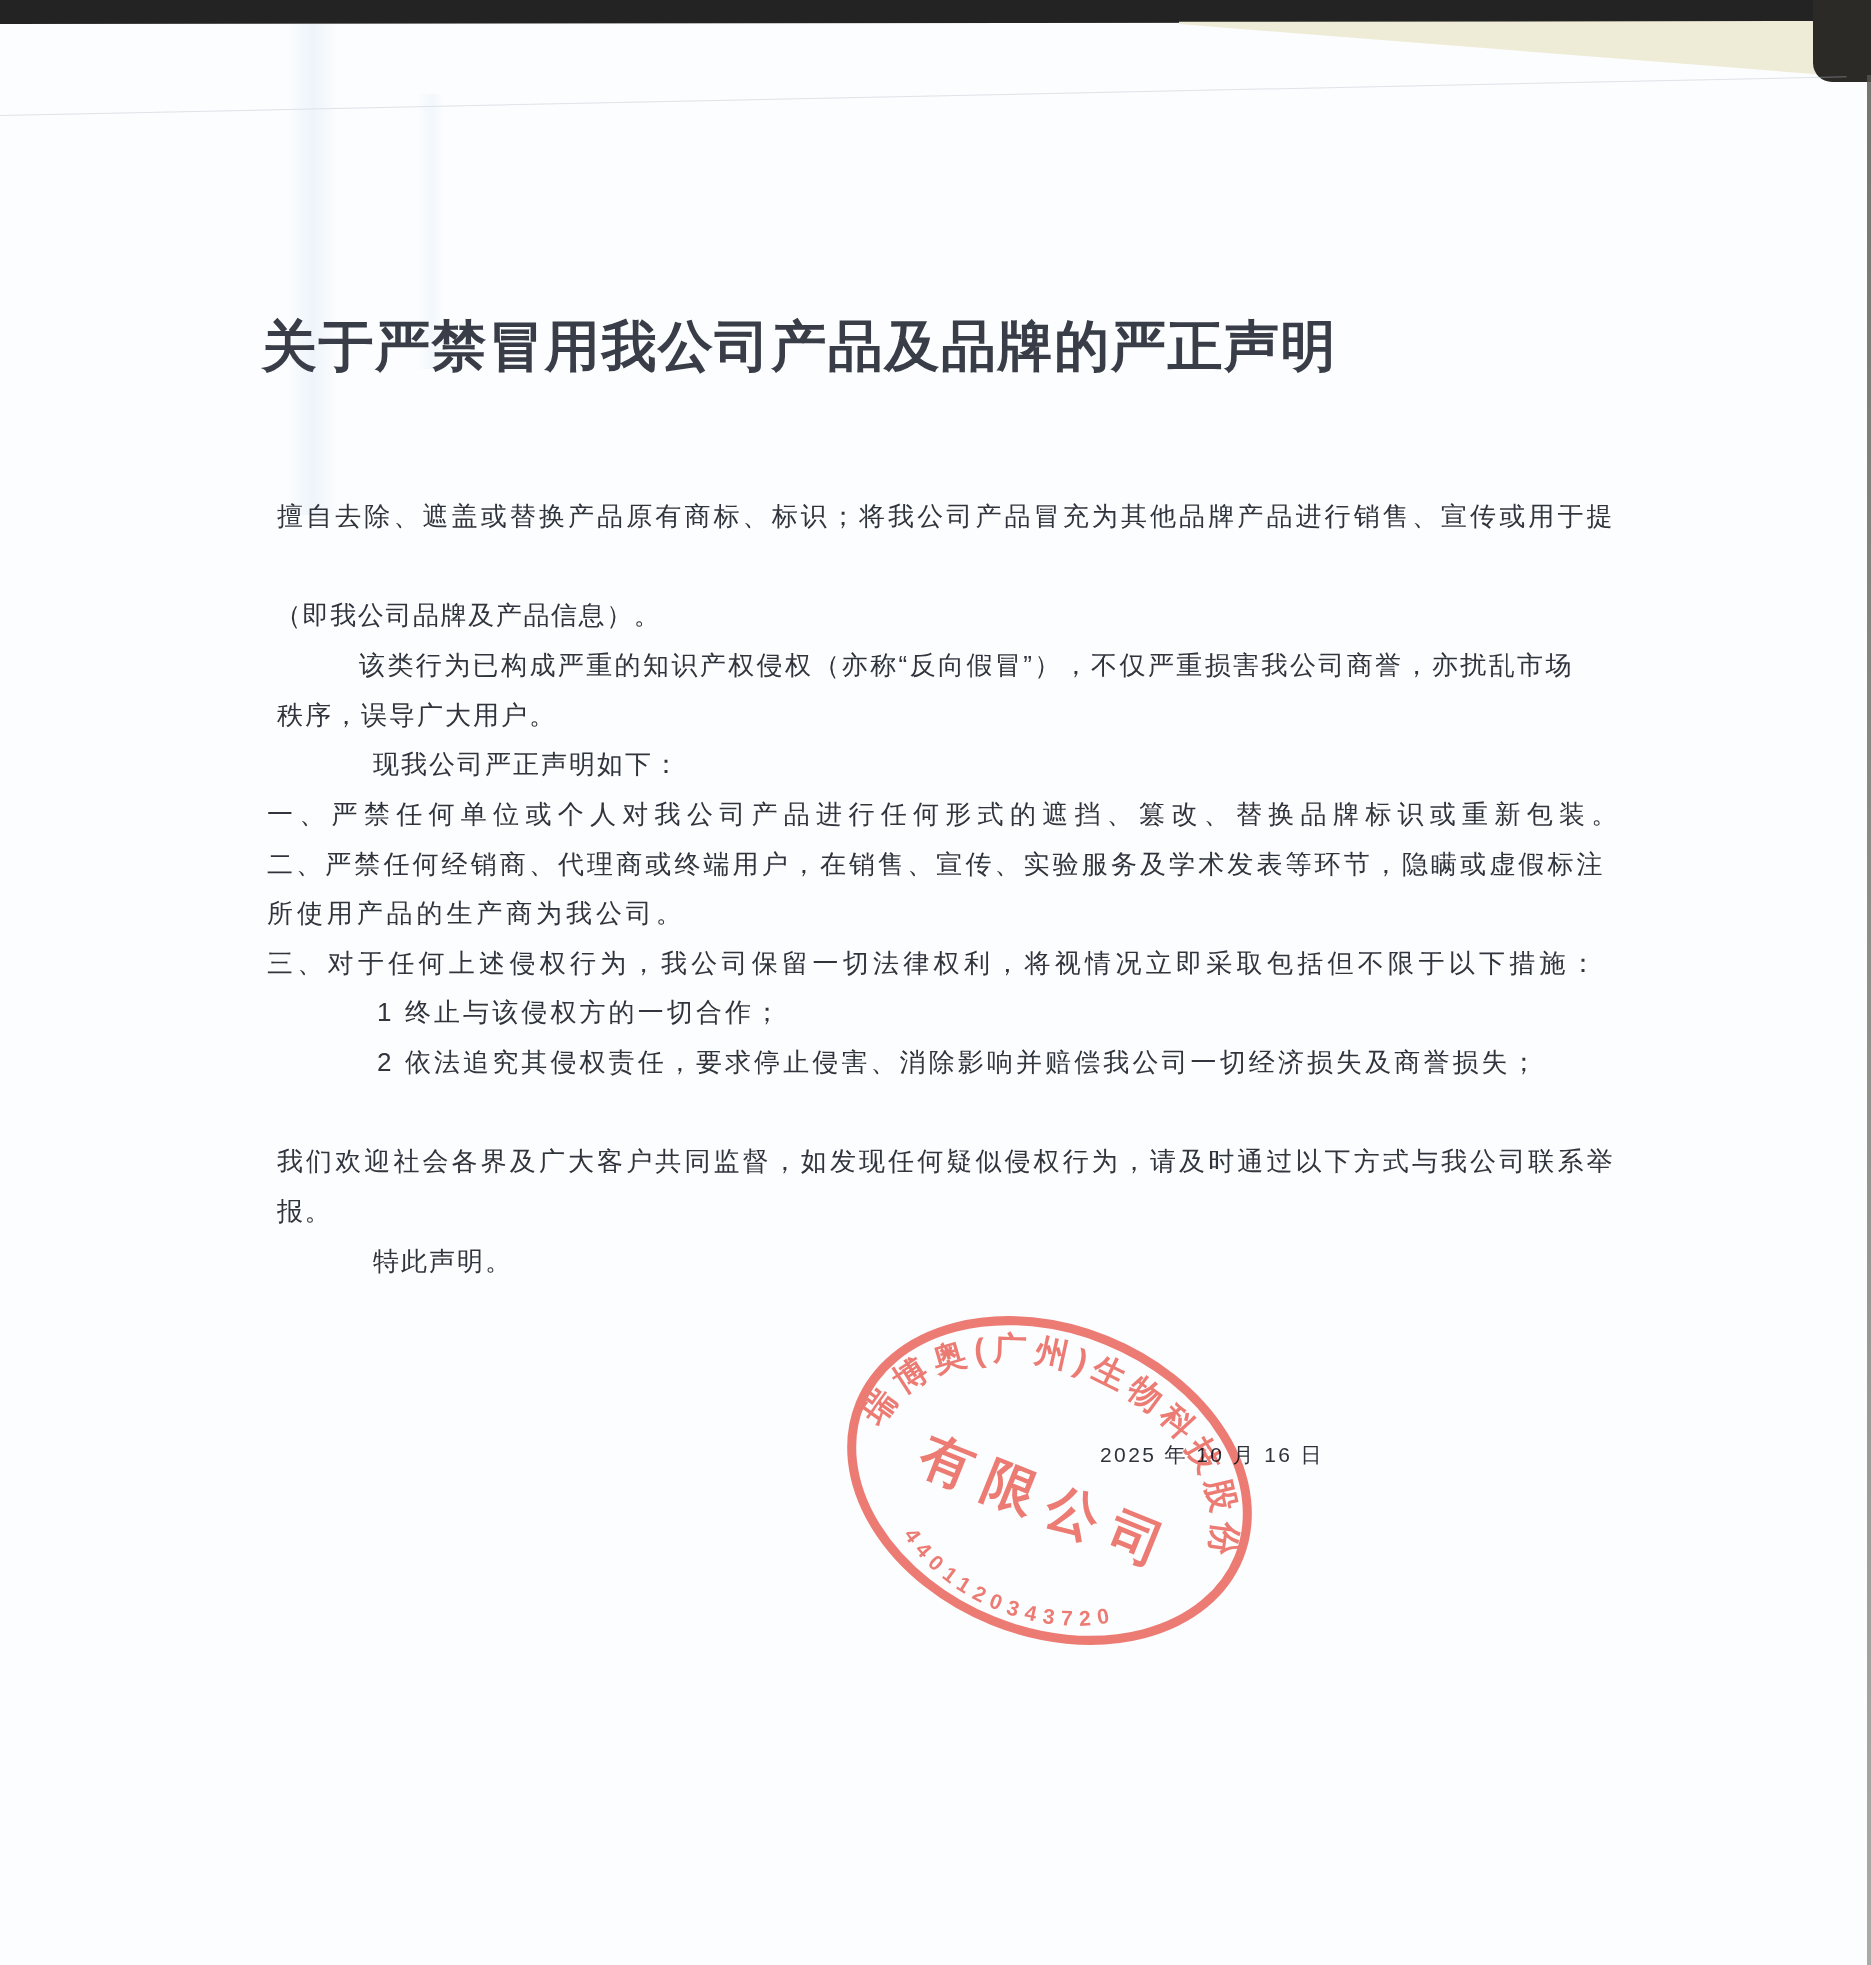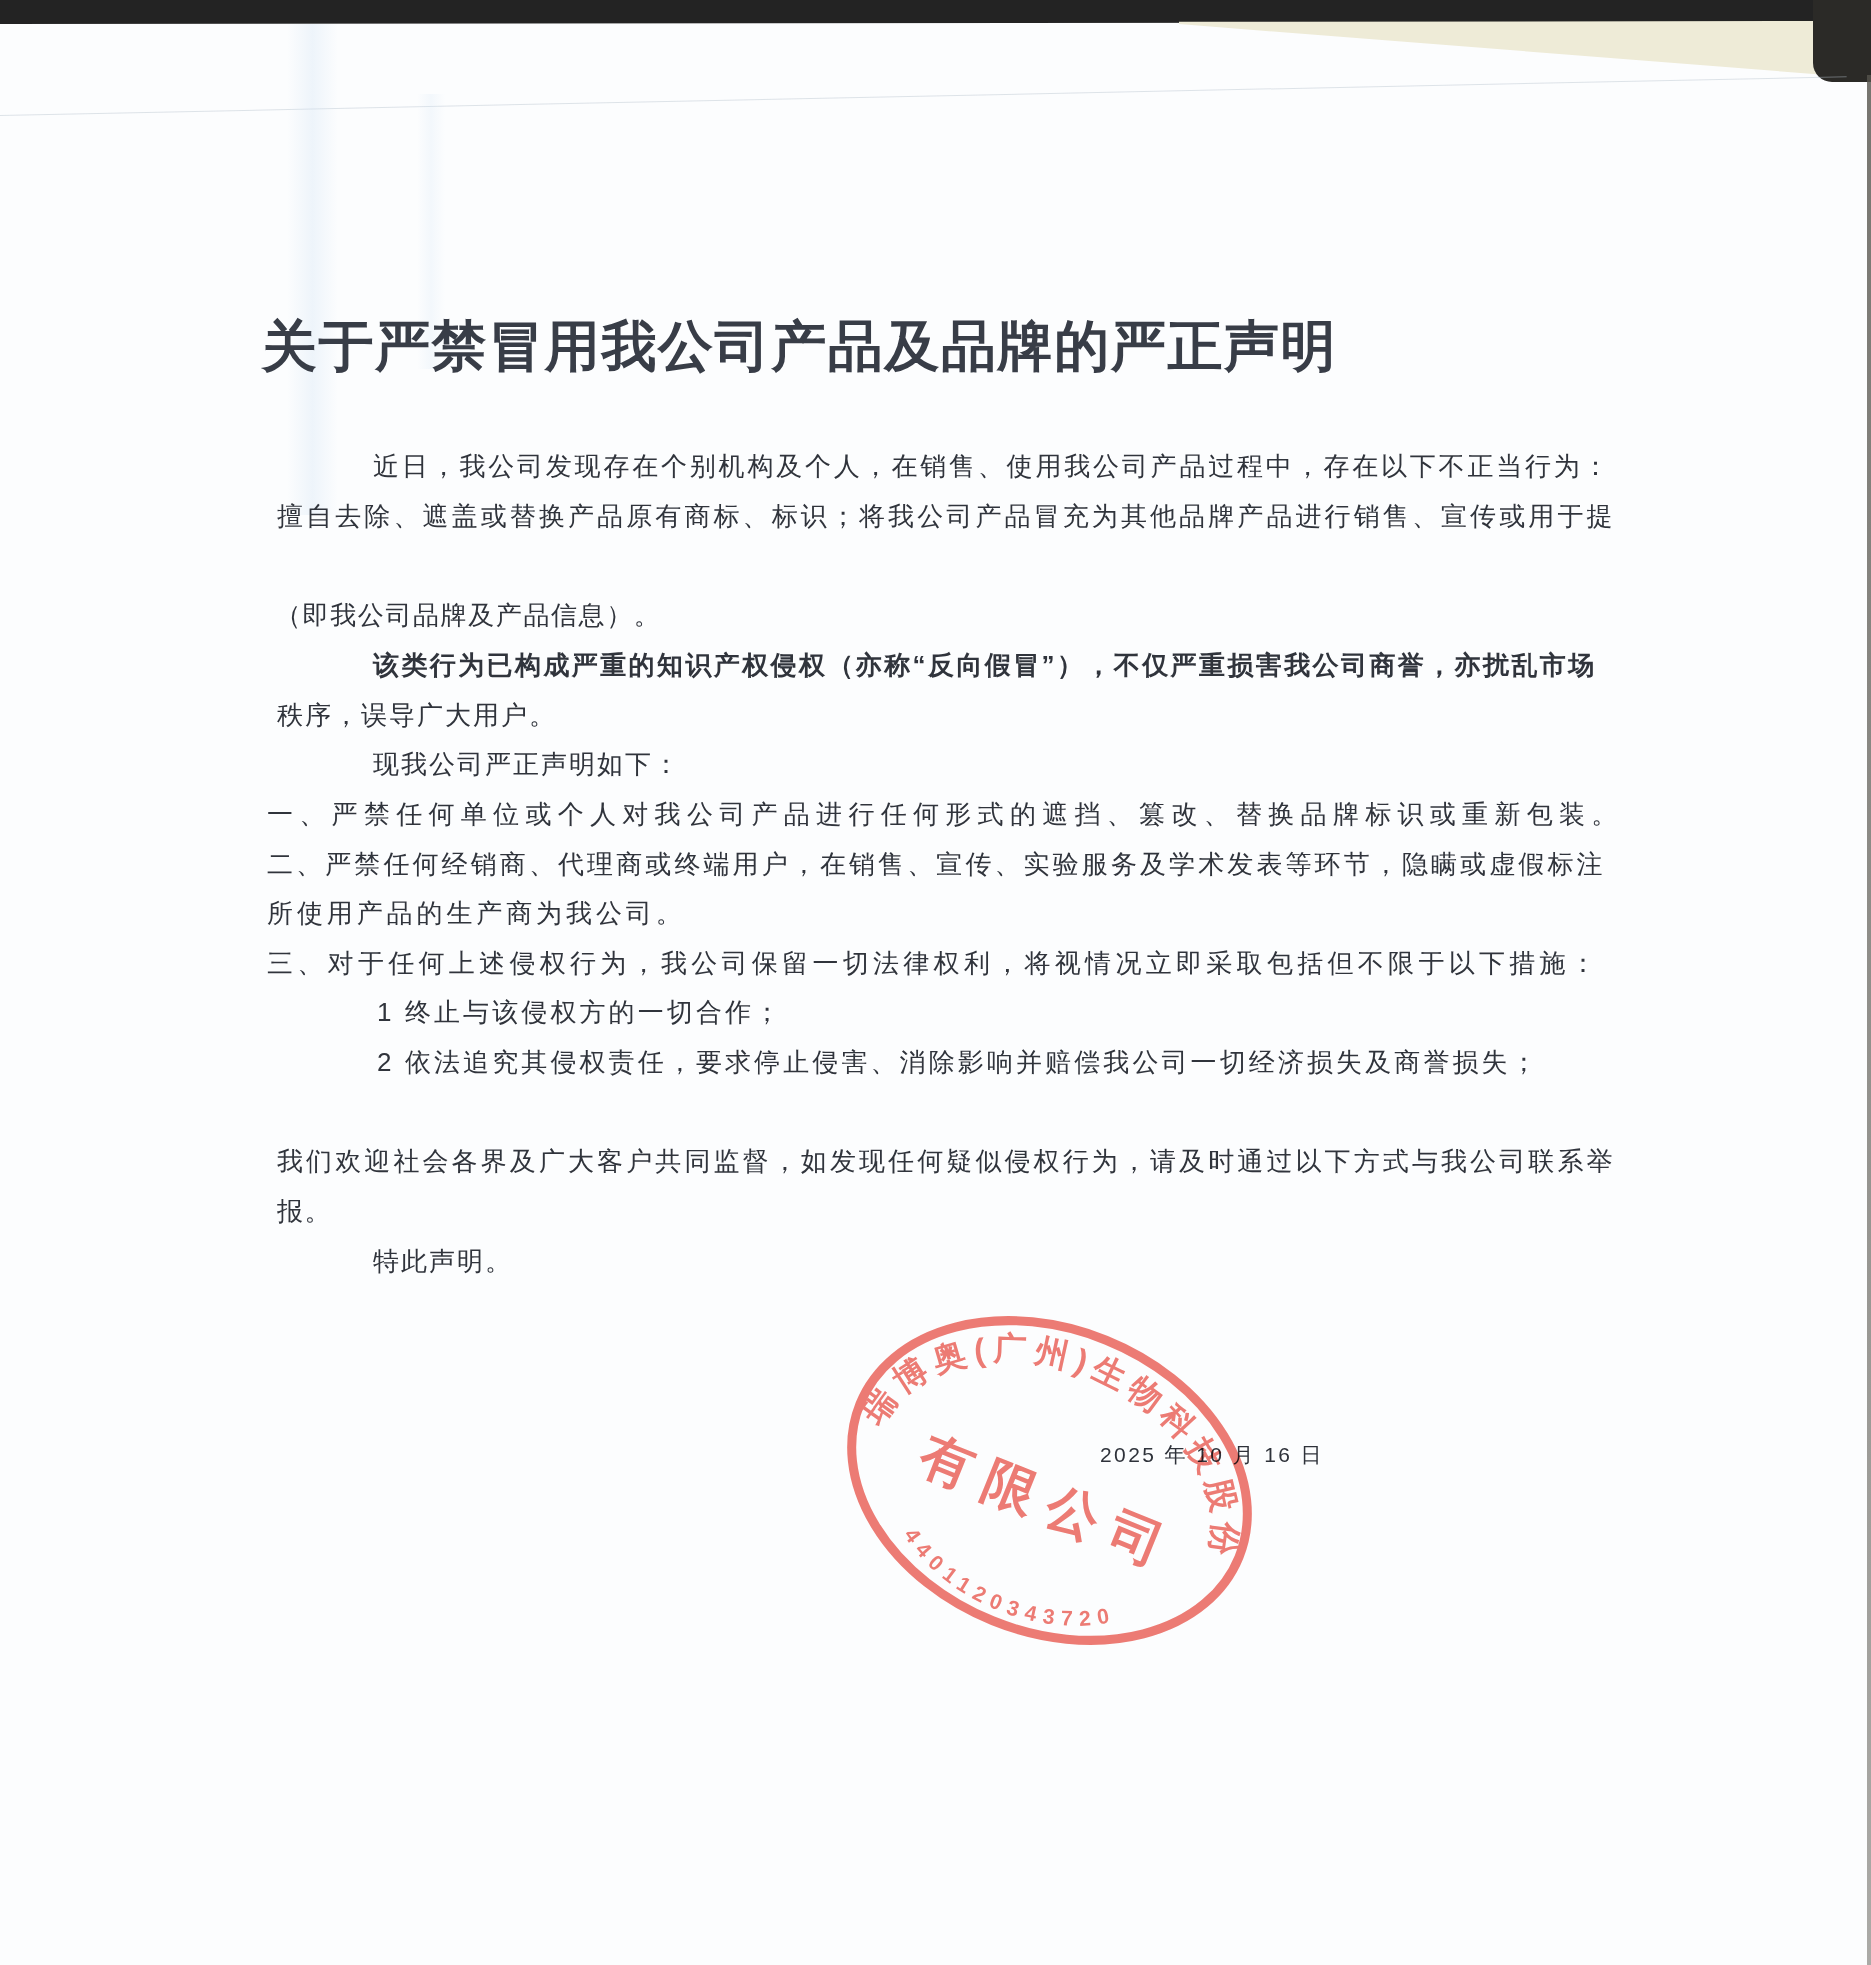--- a/index.html
+++ b/index.html
@@ -51,21 +51,21 @@
   }
   .bline{
     position:absolute;
     font-size:26px;font-weight:400;color:#30343c;
     letter-spacing:3.1px;white-space:nowrap;line-height:1;
   }
   .l1 {top:453px;left:373px;letter-spacing:2.8px;}
   .l2 {top:503px;left:277px;}
   .l3 {top:553px;left:277px;}
   .l4 {top:602px;left:275px;letter-spacing:1.6px;}
-  .l5 {top:652px;left:373px;letter-spacing:2.4px;font-weight:bold;}
+  .l5 {top:652px;left:359px;letter-spacing:2.4px;}
   .l6 {top:702px;left:277px;letter-spacing:2px;}
   .l7 {top:751px;left:373px;letter-spacing:2px;}
   .l8 {top:801px;left:267px;letter-spacing:6.3px;}
   .l9 {top:851px;left:267px;}
   .l10{top:900px;left:267px;letter-spacing:3.9px;}
   .l11{top:950px;left:267px;letter-spacing:4.3px;}
   .l12{top:999px;left:377px;}
   .l13{top:1049px;left:377px;}
   .l14{top:1099px;left:377px;}
   .l15{top:1148px;left:277px;}
@@ -97,21 +97,20 @@
   <div class="scan-topbar"></div>
   <div class="scan-cream"></div>
   <div class="scan-corner"></div>
   <div class="scan-rightstrip"></div>
   <div class="scan-pageedge"></div>
   <div class="scan-streak1"></div>
   <div class="scan-streak2"></div>
 
   <div class="doc-title">关于严禁冒用我公司产品及品牌的严正声明</div>
 
-  <div class="bline l1">近日，我公司发现存在个别机构及个人，在销售、使用我公司产品过程中，存在以下不正当行为：</div>
   <div class="bline l2">擅自去除、遮盖或替换产品原有商标、标识；将我公司产品冒充为其他品牌产品进行销售、宣传或用于提</div>
   <div class="bline l4">（即我公司品牌及产品信息）。</div>
   <div class="bline l5">该类行为已构成严重的知识产权侵权（亦称“反向假冒”），不仅严重损害我公司商誉，亦扰乱市场</div>
   <div class="bline l6">秩序，误导广大用户。</div>
   <div class="bline l7">现我公司严正声明如下：</div>
   <div class="bline l9">二、严禁任何经销商、代理商或终端用户，在销售、宣传、实验服务及学术发表等环节，隐瞒或虚假标注</div>
   <div class="bline l8">一、严禁任何单位或个人对我公司产品进行任何形式的遮挡、篡改、替换品牌标识或重新包装。</div>
   <div class="bline l10">所使用产品的生产商为我公司。</div>
   <div class="bline l11">三、对于任何上述侵权行为，我公司保留一切法律权利，将视情况立即采取包括但不限于以下措施：</div>
   <div class="bline l12">1  终止与该侵权方的一切合作；</div>

